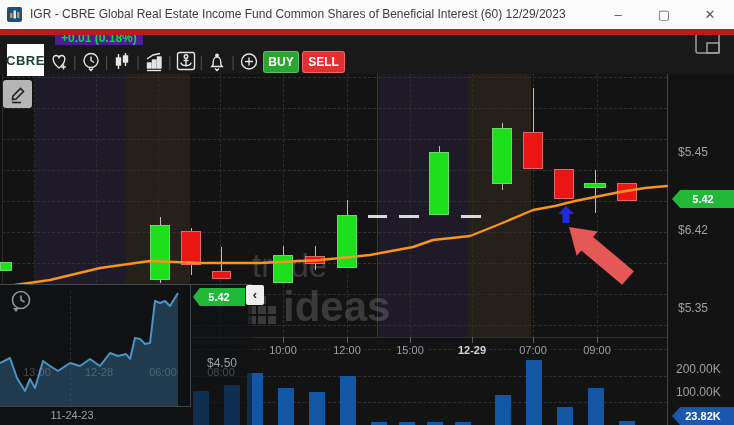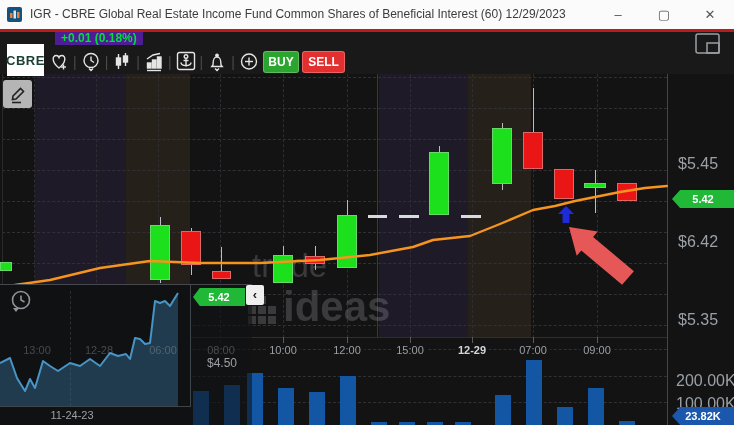--- a/index.html
+++ b/index.html
@@ -1,21 +1,21 @@
 <!DOCTYPE html>
 <html><head>
 <meta charset="utf-8">
 <style>
   html,body{margin:0;padding:0;background:#000;}
   #app{position:relative;width:734px;height:425px;overflow:hidden;
        font-family:"Liberation Sans",sans-serif;background:#131313;
        -webkit-font-smoothing:antialiased;}
   .abs{position:absolute;}
   
-  #titlebar{left:0;top:0;width:734px;height:29px;background:#fbfbfb;border-bottom:3px solid #b91c1c;z-index:20;}
+  #titlebar{left:0;top:0;width:734px;height:29px;background:#fbfbfb;border-bottom:6px solid #b91c1c;z-index:20;}
   #title-text{left:30px;top:7px;font-size:12px;color:#3c3c3c;white-space:nowrap;}
   .winbtn{top:5px;width:30px;height:20px;text-align:center;font-size:13px;color:#555;line-height:20px;cursor:default;}
   
   #toolbar{left:0;top:29px;width:734px;height:45px;background:#191919;z-index:15;}
   #logo{left:7px;top:44px;width:37px;height:32px;background:#fff;z-index:21;
         display:flex;align-items:center;justify-content:center;font-weight:bold;font-size:13px;color:#1d4034;letter-spacing:.5px;}
   #change-badge{left:55px;top:31px;background:#4c1d95;color:#00df3c;font-size:12px;font-weight:bold;padding:0 6px;z-index:16;}
   #iconrow{left:48px;top:50px;height:23px;display:flex;align-items:center;z-index:16;}
   .tbicon{width:22px;height:22px;display:flex;align-items:center;justify-content:center;cursor:pointer;}
   .tbsep{color:#4a4a4a;font-size:14px;margin:0 3px;}
@@ -28,22 +28,22 @@
   .hline{border-top:1px dashed #303036;z-index:1;}
   .vline{border-left:1px dashed #2d2d33;z-index:1;}
   .sline{z-index:1;}
   .candle-body{z-index:3;border:1px solid rgba(205,205,205,.45);box-sizing:border-box;}
   .candle-wick{width:1px;background:#b9bcc0;z-index:2;}
   .doji{height:3px;background:#d8dbde;z-index:3;}
   .vbar{z-index:2;background:#1256a4;}
   .tick{width:1px;height:6px;background:#5a5a5a;z-index:4;}
   .tlabel{font-size:11px;color:#9aa0a5;background:#131313;padding:0 3px;transform:translateX(-50%);z-index:6;white-space:nowrap;}
   .tlabel.bold{color:#d2d6da;font-weight:bold;}
-  .ghost{font-size:11px;color:rgba(160,166,172,.38);transform:translateX(-50%);z-index:6;white-space:nowrap;}
-  .plabel{font-size:16px;color:#9aa0a5;z-index:6;white-space:nowrap;margin-top:10px;}
+  .ghost{font-size:11px;color:rgba(160,166,172,.38);transform:translateX(-50%);z-index:6;white-space:nowrap;margin-top:22px;}
+  .plabel{font-size:12px;color:#9aa0a5;z-index:6;white-space:nowrap;}
   .badge{z-index:7;color:#fff;font-size:11px;font-weight:bold;text-align:center;line-height:18px;
          clip-path:polygon(0 50%,13% 0,100% 0,100% 100%,13% 100%);}
   #watermark-main{left:116px;top:136px;font-size:86px;letter-spacing:6px;color:rgba(150,150,155,.38);z-index:1;font-weight:normal;}
   #wm-trade{left:252px;top:247px;font-size:33px;color:rgba(142,142,148,.32);z-index:1;}
   #wm-ideas{left:283px;top:283px;font-size:42px;font-weight:bold;color:rgba(142,142,148,.32);z-index:1;}
   #wm-grid{left:248px;top:292px;z-index:1;}
   #pencil-btn{left:3px;top:80px;width:29px;height:28px;background:#b5b5b5;border-radius:3px;z-index:8;
               display:flex;align-items:center;justify-content:center;cursor:pointer;}
   
   #inset{left:0;top:284px;width:252px;height:141px;z-index:10;border-top:1px solid #45494d;}

